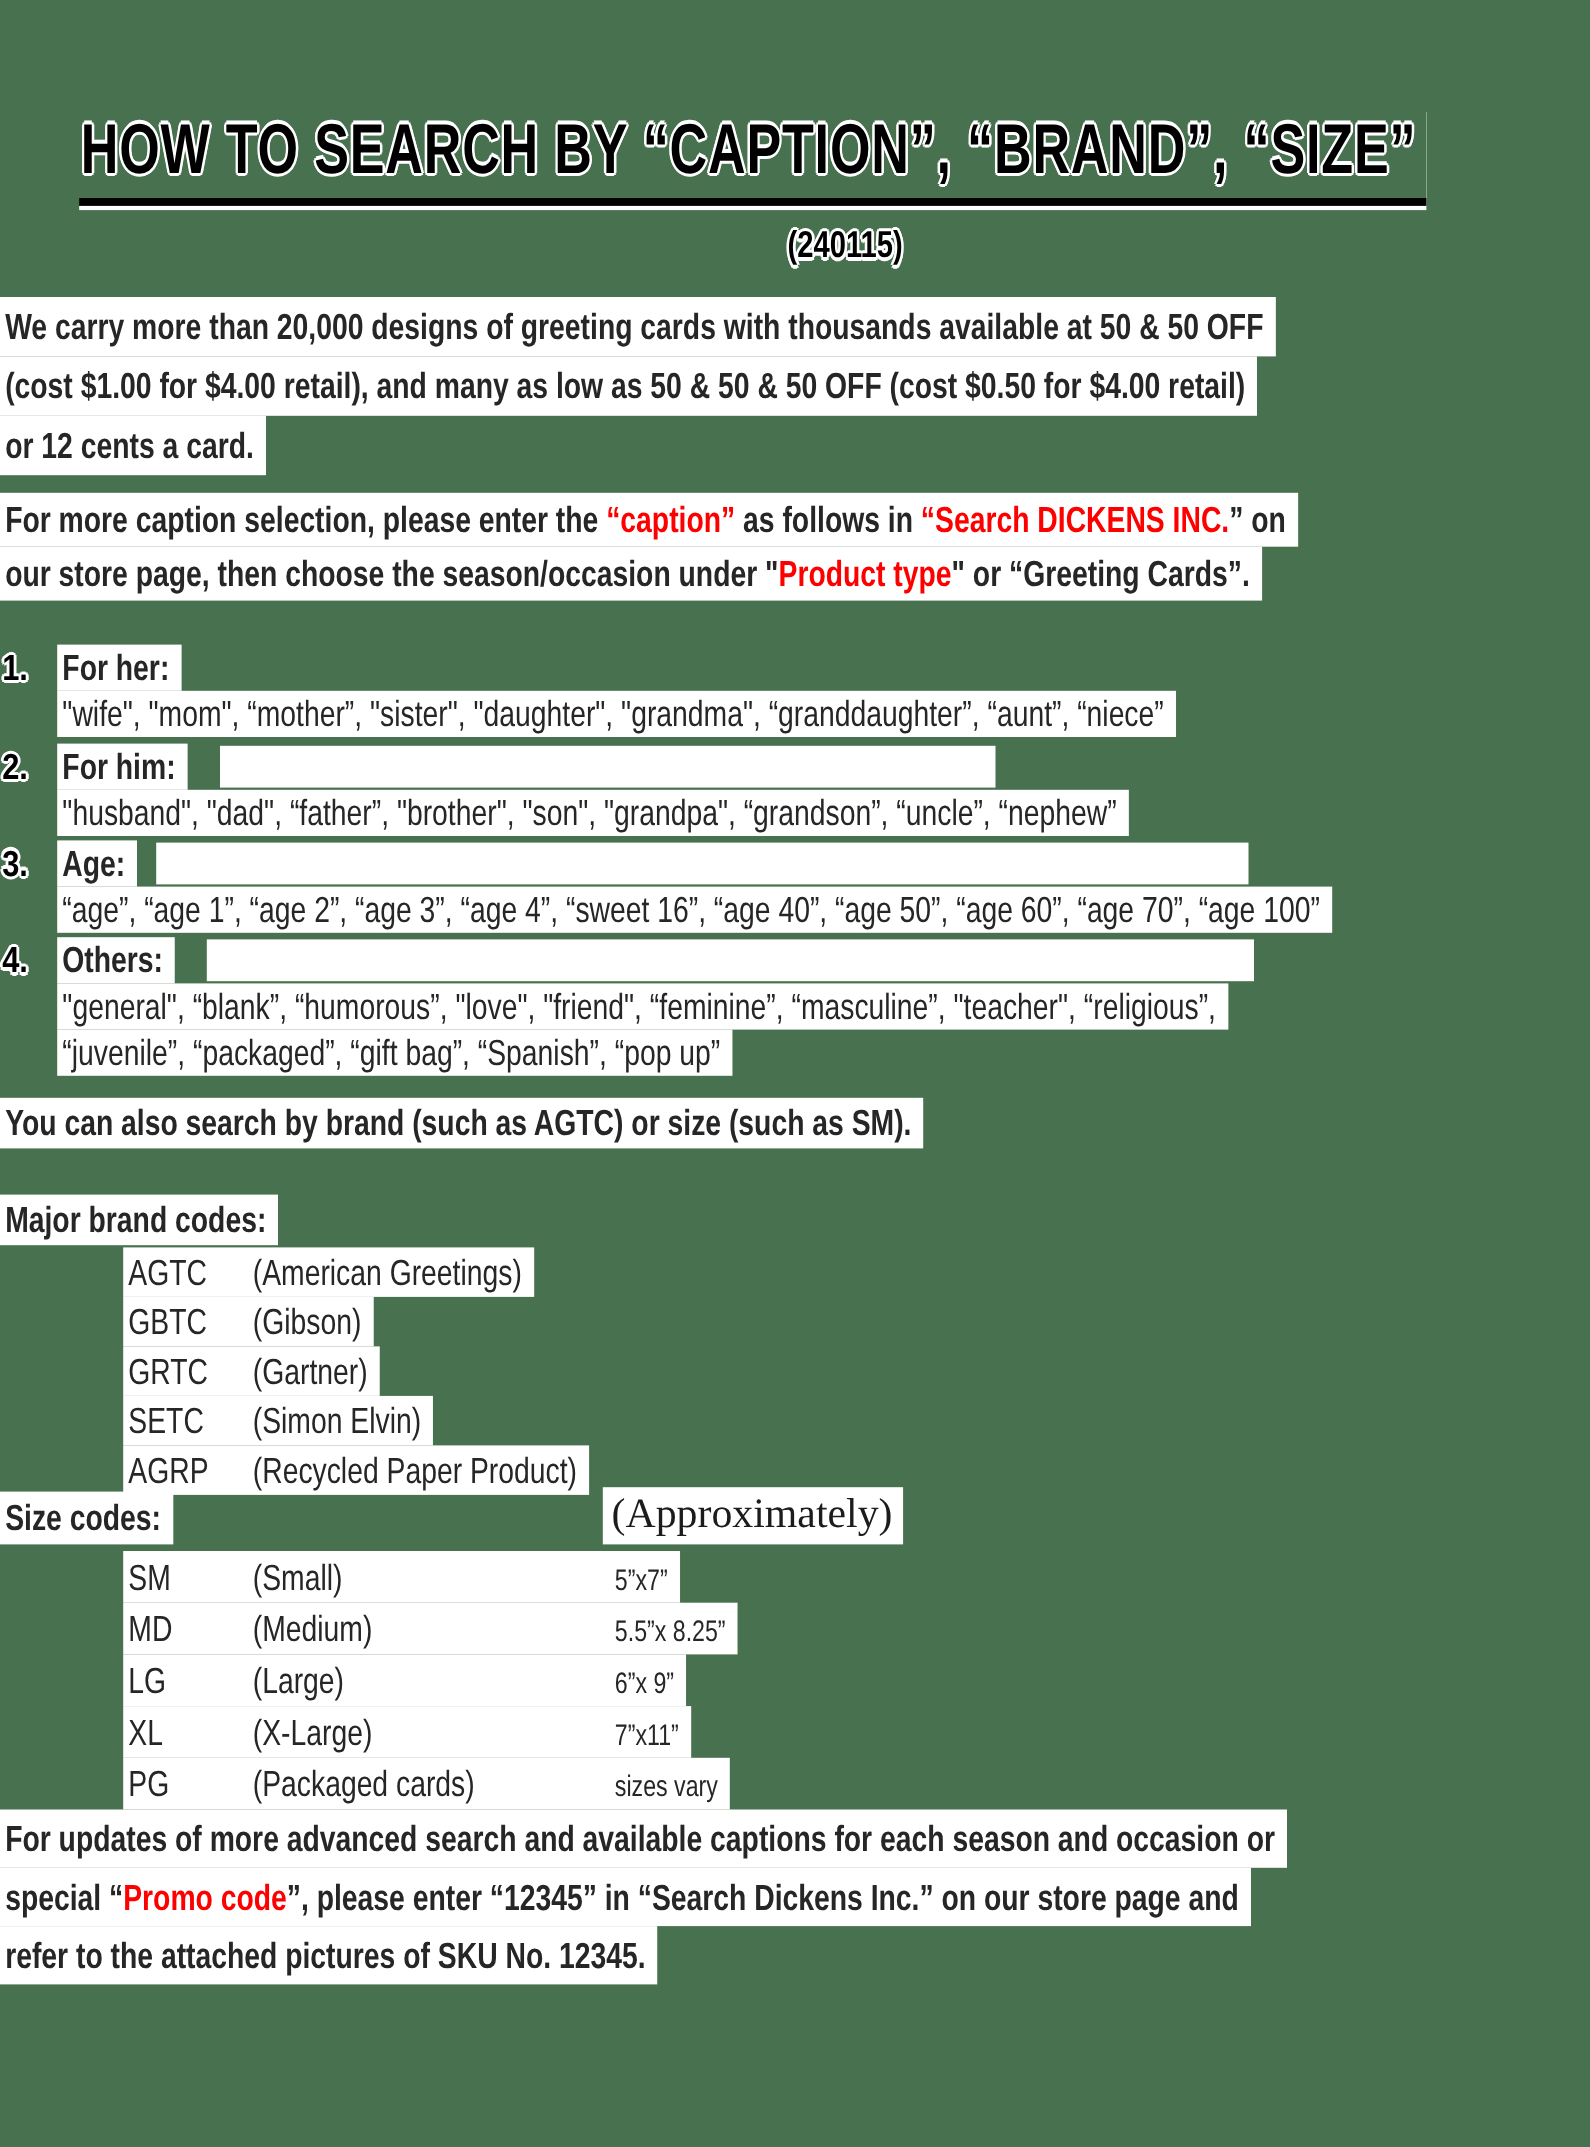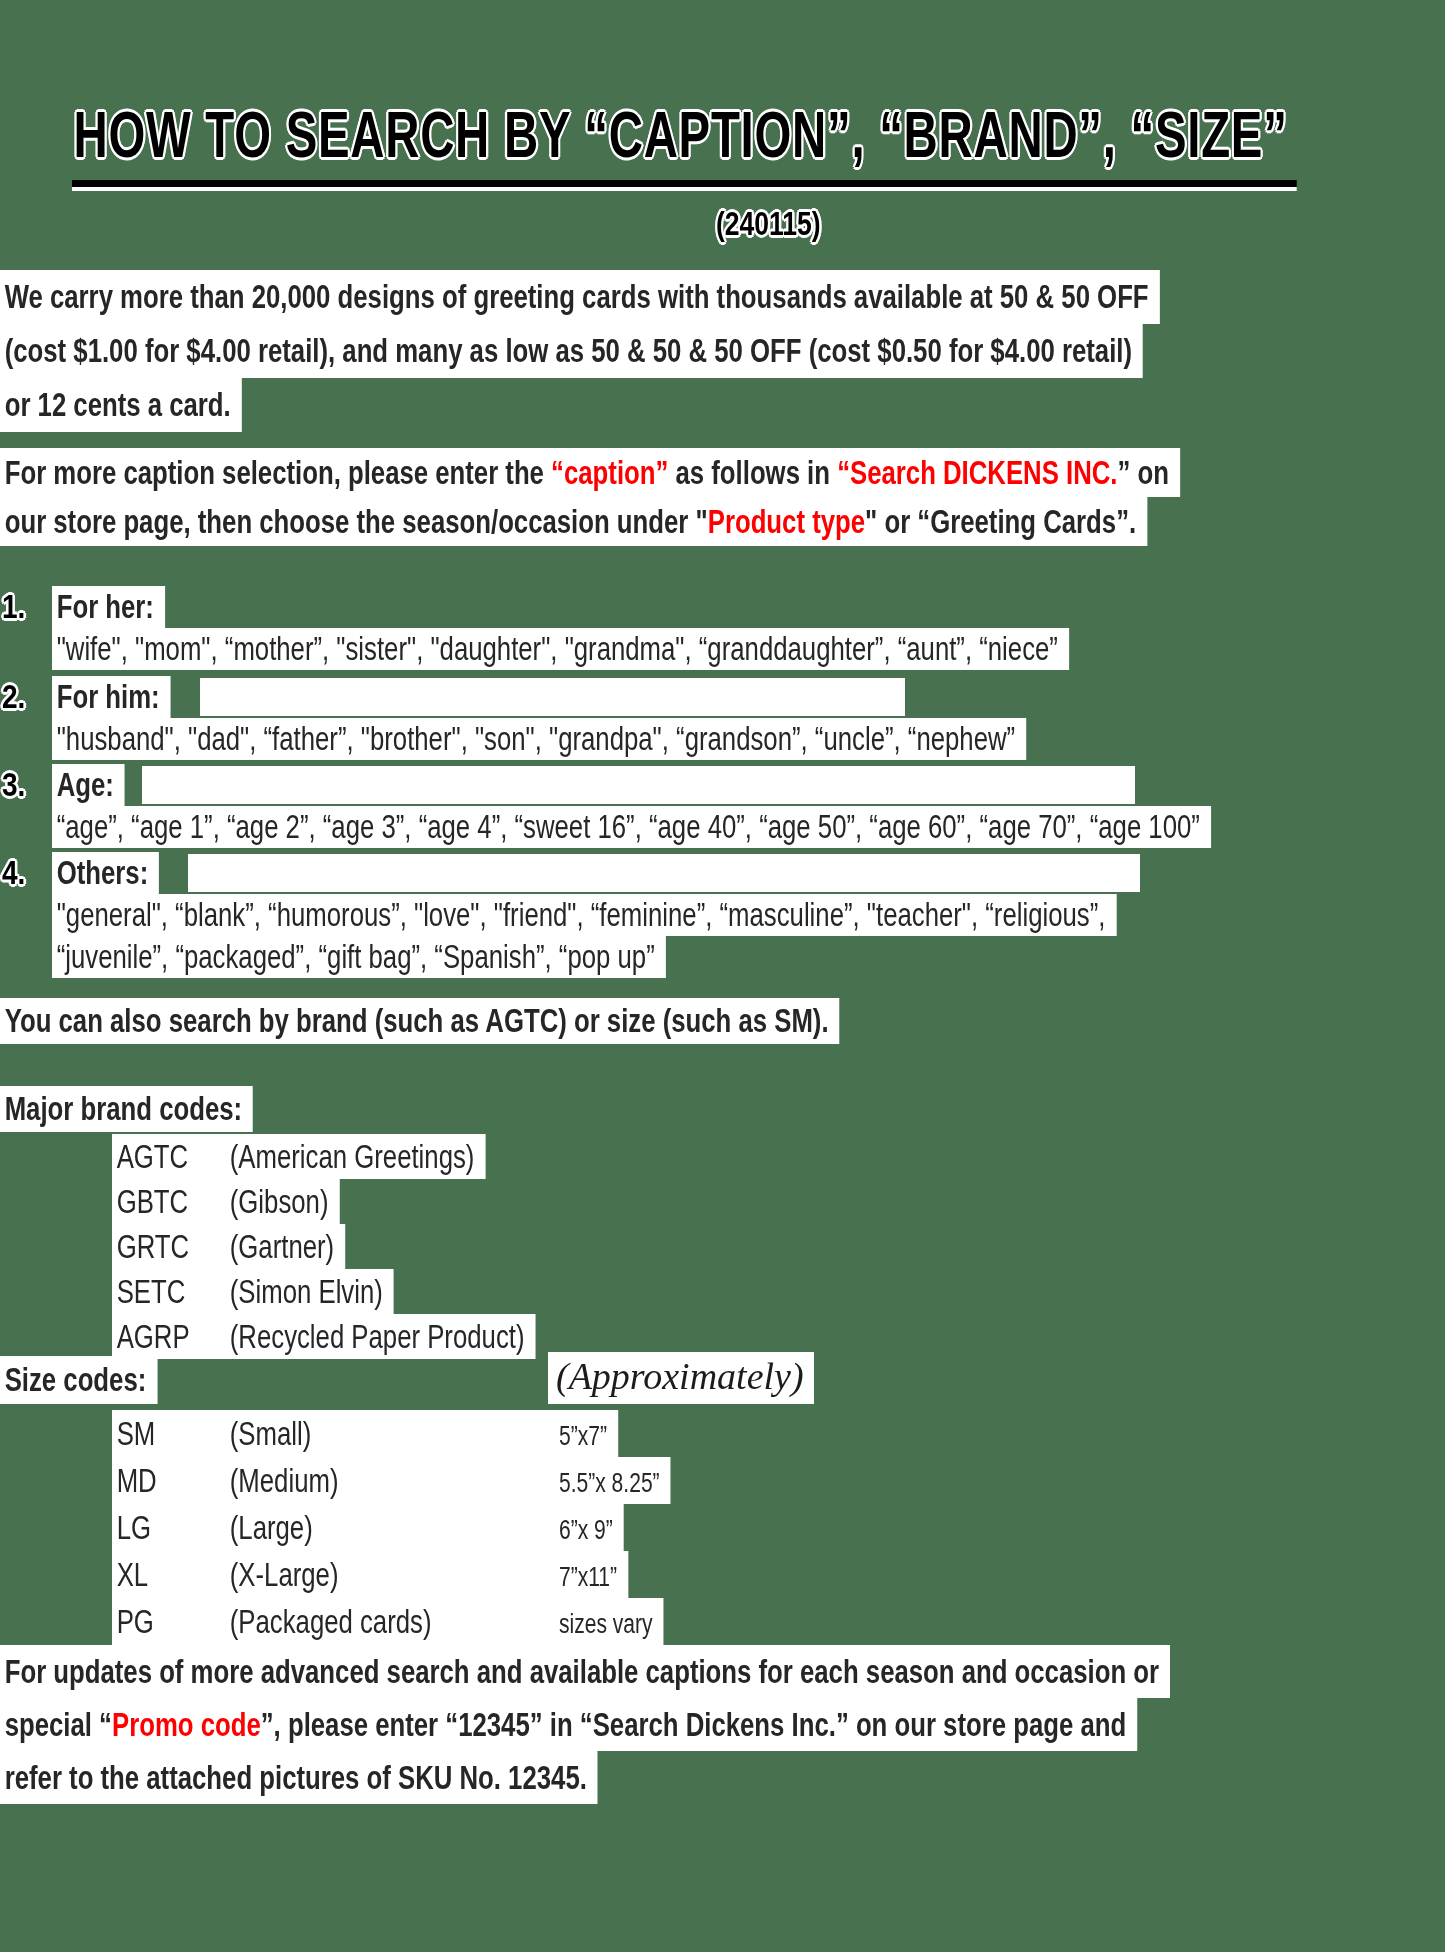--- a/index.html
+++ b/index.html
@@ -23,21 +23,21 @@
              box-shadow:0 4px 0 #ffffff;}
   .code{position:absolute;left:716px;top:204px;font-size:34px;font-weight:bold;
         transform:scaleX(0.78);transform-origin:0 0;white-space:nowrap;}
   .num{position:absolute;left:2px;font-size:33px;font-weight:bold;line-height:42px;
        transform:scaleX(0.85);transform-origin:0 0;}
   .bar{position:absolute;background:#ffffff;height:38px;}
   .row .cc{display:inline-block;width:145px;}
   .row .nn{display:inline-block;}
   .row .sz{display:inline-block;font-size:27px;}
   .approx{position:absolute;left:548px;top:1352px;font-family:"Liberation Serif",serif;
-          font-size:38px;color:#1c1c1c;white-space:nowrap;font-style:italic;}
+          font-size:38px;color:#1c1c1c;white-space:nowrap;}
   .approx .hl{padding:2px 10px 6px 8px;}
 </style>
 </head>
 <body style="background: rgb(71, 113, 79); color: rgb(38, 38, 38);">
 
 <div class="title halo">
   <span class="ul">HOW TO SEARCH BY “CAPTION”, “BRAND”, “SIZE”</span>
 </div>
 <div class="code halo">(240115)</div>
 

